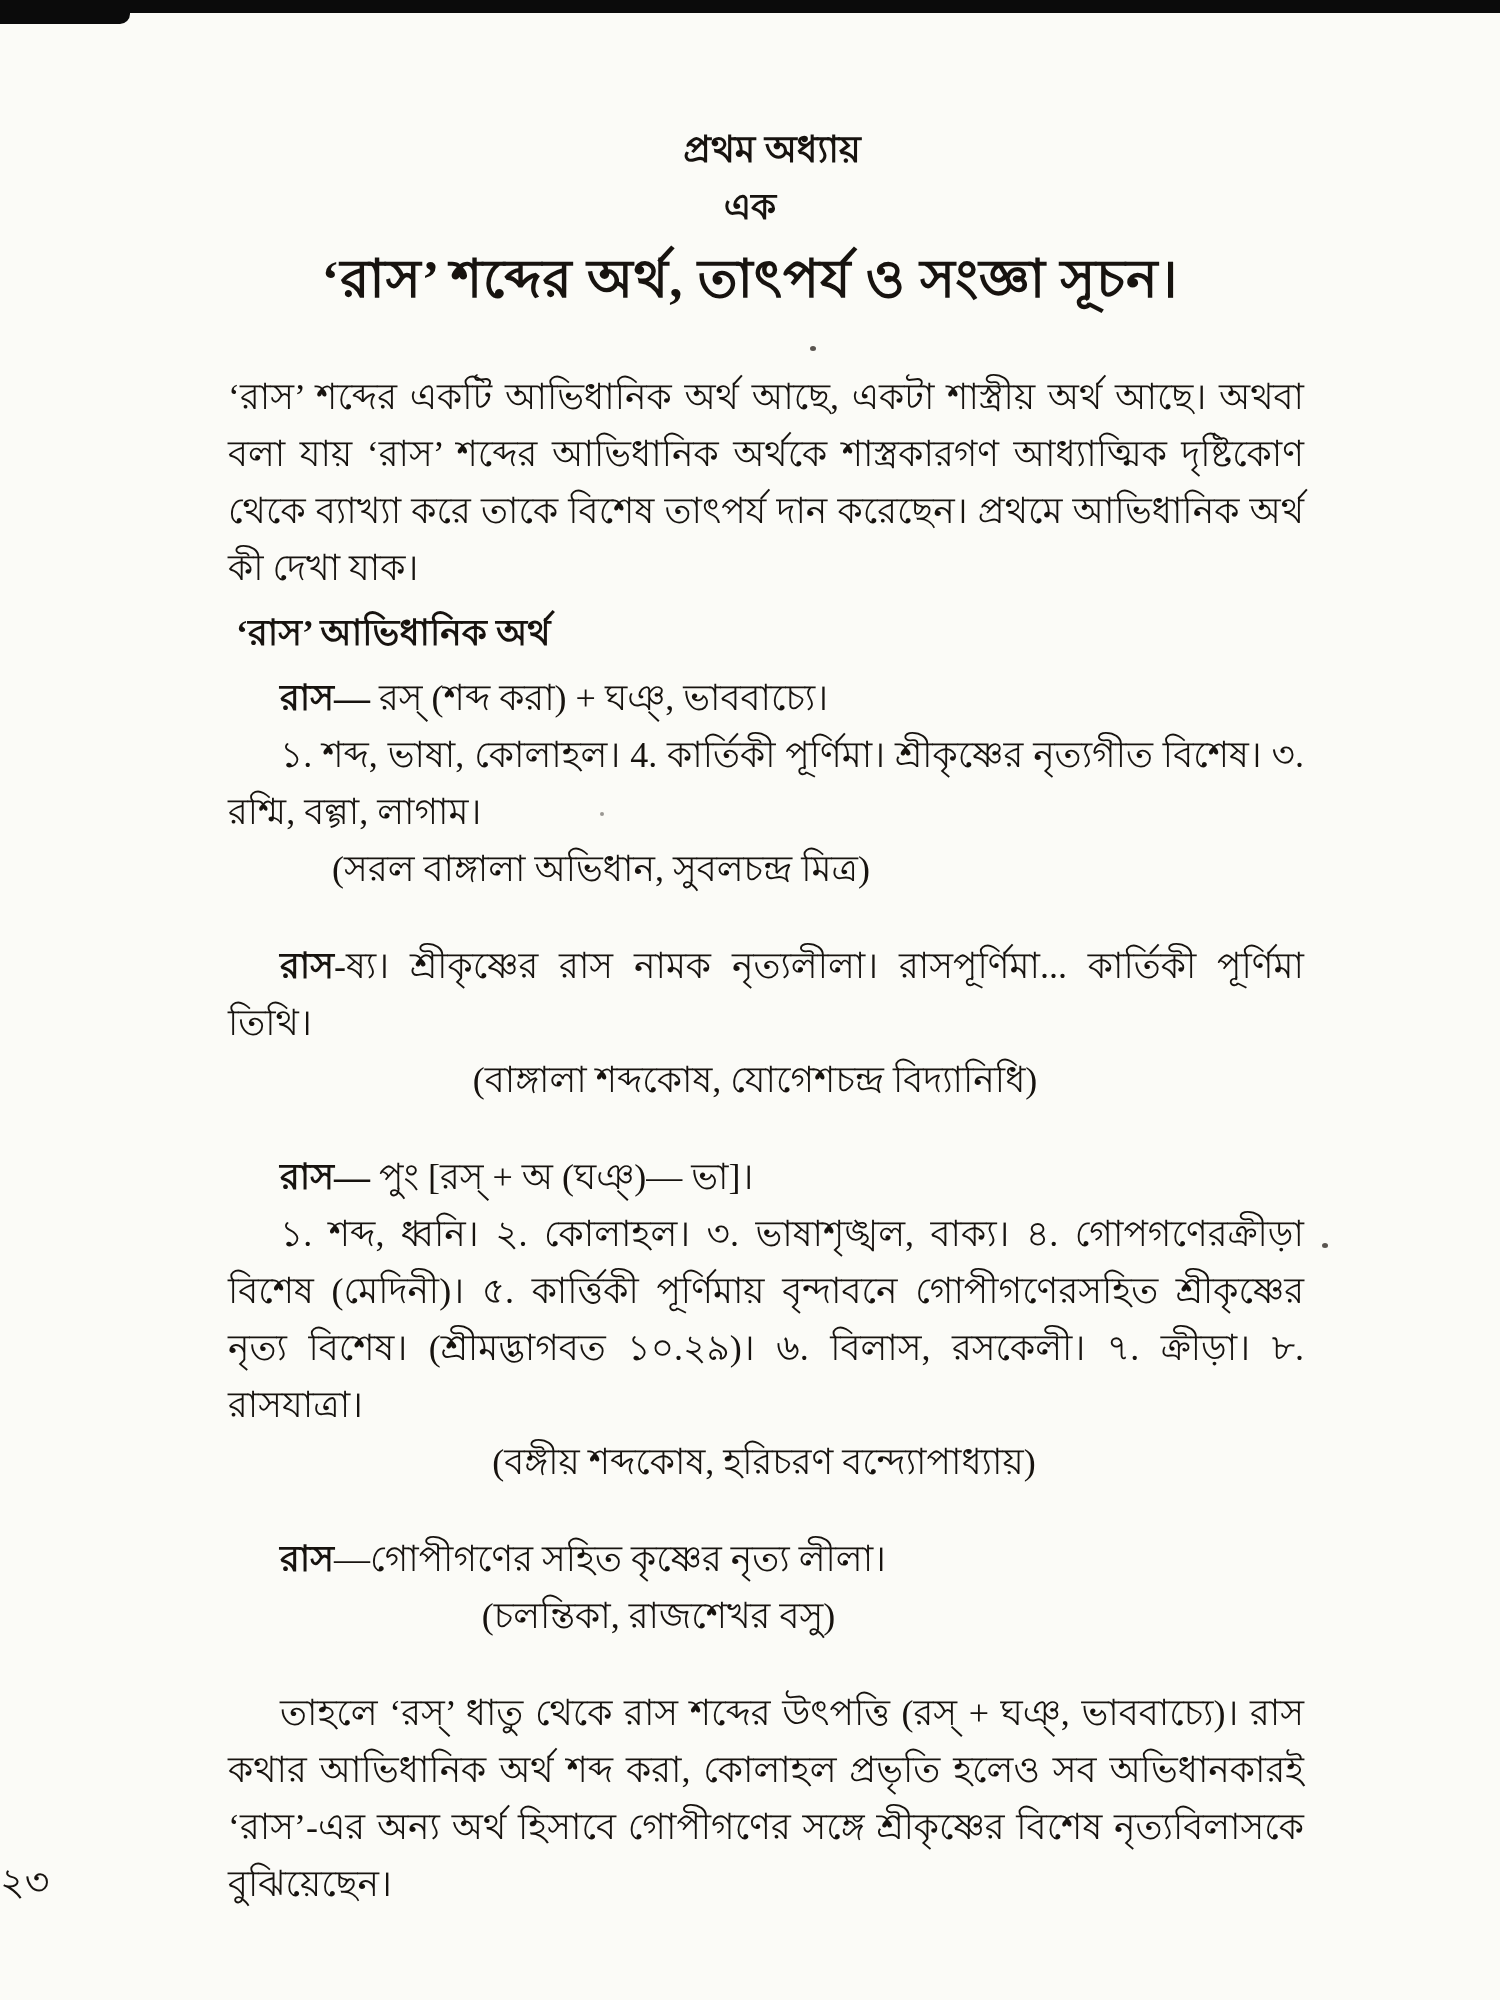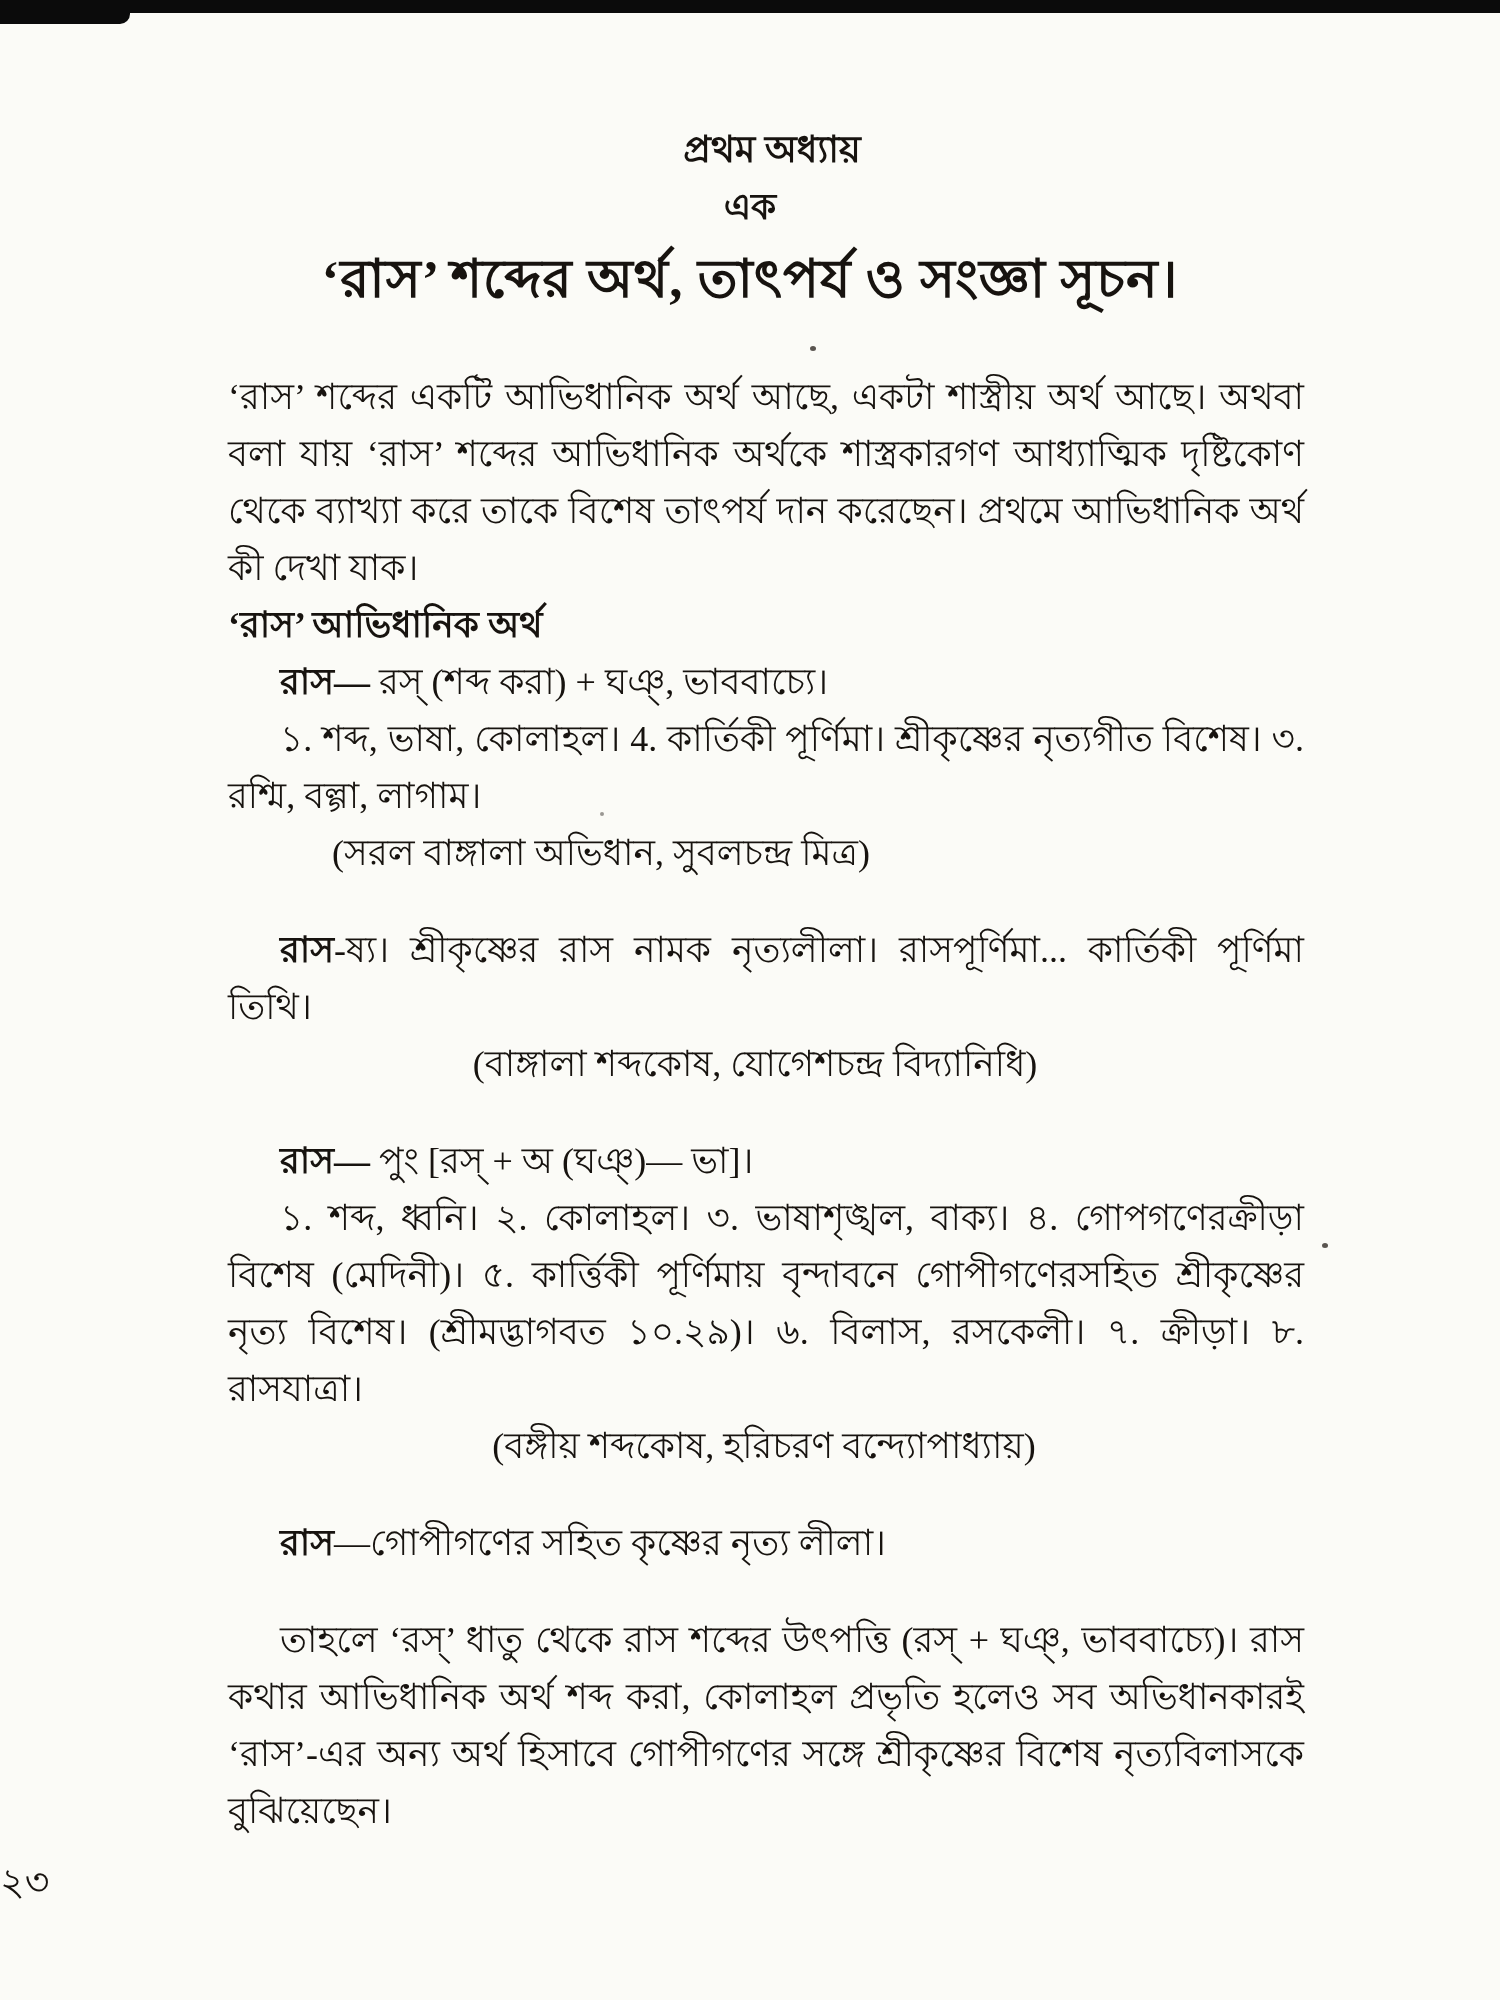--- a/index.html
+++ b/index.html
@@ -35,21 +35,21 @@
   .title   { font-size: 53px; font-weight: bold; margin: 18px 12px 0; line-height: 1.2; letter-spacing: 1px; }
 
   .content {
     margin: 58px 196px 0 228px;
     font-size: 36px;
     line-height: 57px;
     text-align: justify;
   }
   .para { margin: 0; }
   .indent { text-indent: 52px; }
-  .subhead { font-weight: bold; margin: 0; }
+  .subhead { font-weight: bold; margin: 8px; }
   .hw { font-weight: bold; }
 
   .entry { margin-top: 40px; }
   .entry-first { margin-top: 0; }
 
   .source { text-align: center; margin: 0; }
   .src-offset-lg { padding-right: 330px; }
   .src-offset-md { padding-right: 215px; }
   .src-offset-sm { padding-right: 22px; }
   .src-offset-xs { padding-right: 4px; }
@@ -99,20 +99,21 @@
     </section>
 
     <section class="entry">
       <p class="para indent"><b class="hw">রাস—</b><span> পুং [রস্ + অ (ঘঞ্)— ভা]।</span></p>
       <p class="para indent">১. শব্দ, ধ্বনি। ২. কোলাহল। ৩. ভাষাশৃঙ্খল, বাক্য। ৪. গোপগণেরক্রীড়া বিশেষ (মেদিনী)। ৫. কার্ত্তিকী পূর্ণিমায় বৃন্দাবনে গোপীগণেরসহিত শ্রীকৃষ্ণের নৃত্য বিশেষ। (শ্রীমদ্ভাগবত ১০.২৯)। ৬. বিলাস, রসকেলী। ৭. ক্রীড়া। ৮. রাসযাত্রা।</p>
       <p class="source src-offset-xs">(বঙ্গীয় শব্দকোষ, হরিচরণ বন্দ্যোপাধ্যায়)</p>
     </section>
 
     <section class="entry">
       <p class="para indent"><b class="hw">রাস</b><span>—গোপীগণের সহিত কৃষ্ণের নৃত্য লীলা।</span></p>
+      <p class="source src-offset-md">(চলন্তিকা, রাজশেখর বসু)</p>
     </section>
 
     <p class="para indent closing">তাহলে ‘রস্’ ধাতু থেকে রাস শব্দের উৎপত্তি (রস্ + ঘঞ্, ভাববাচ্যে)। রাস কথার আভিধানিক অর্থ শব্দ করা, কোলাহল প্রভৃতি হলেও সব অভিধানকারই ‘রাস’-এর অন্য অর্থ হিসাবে গোপীগণের সঙ্গে শ্রীকৃষ্ণের বিশেষ নৃত্যবিলাসকে বুঝিয়েছেন।</p>
 
   </main>
 
   <footer>
     <div class="pagenum">২৩</div>
   </footer>
 

